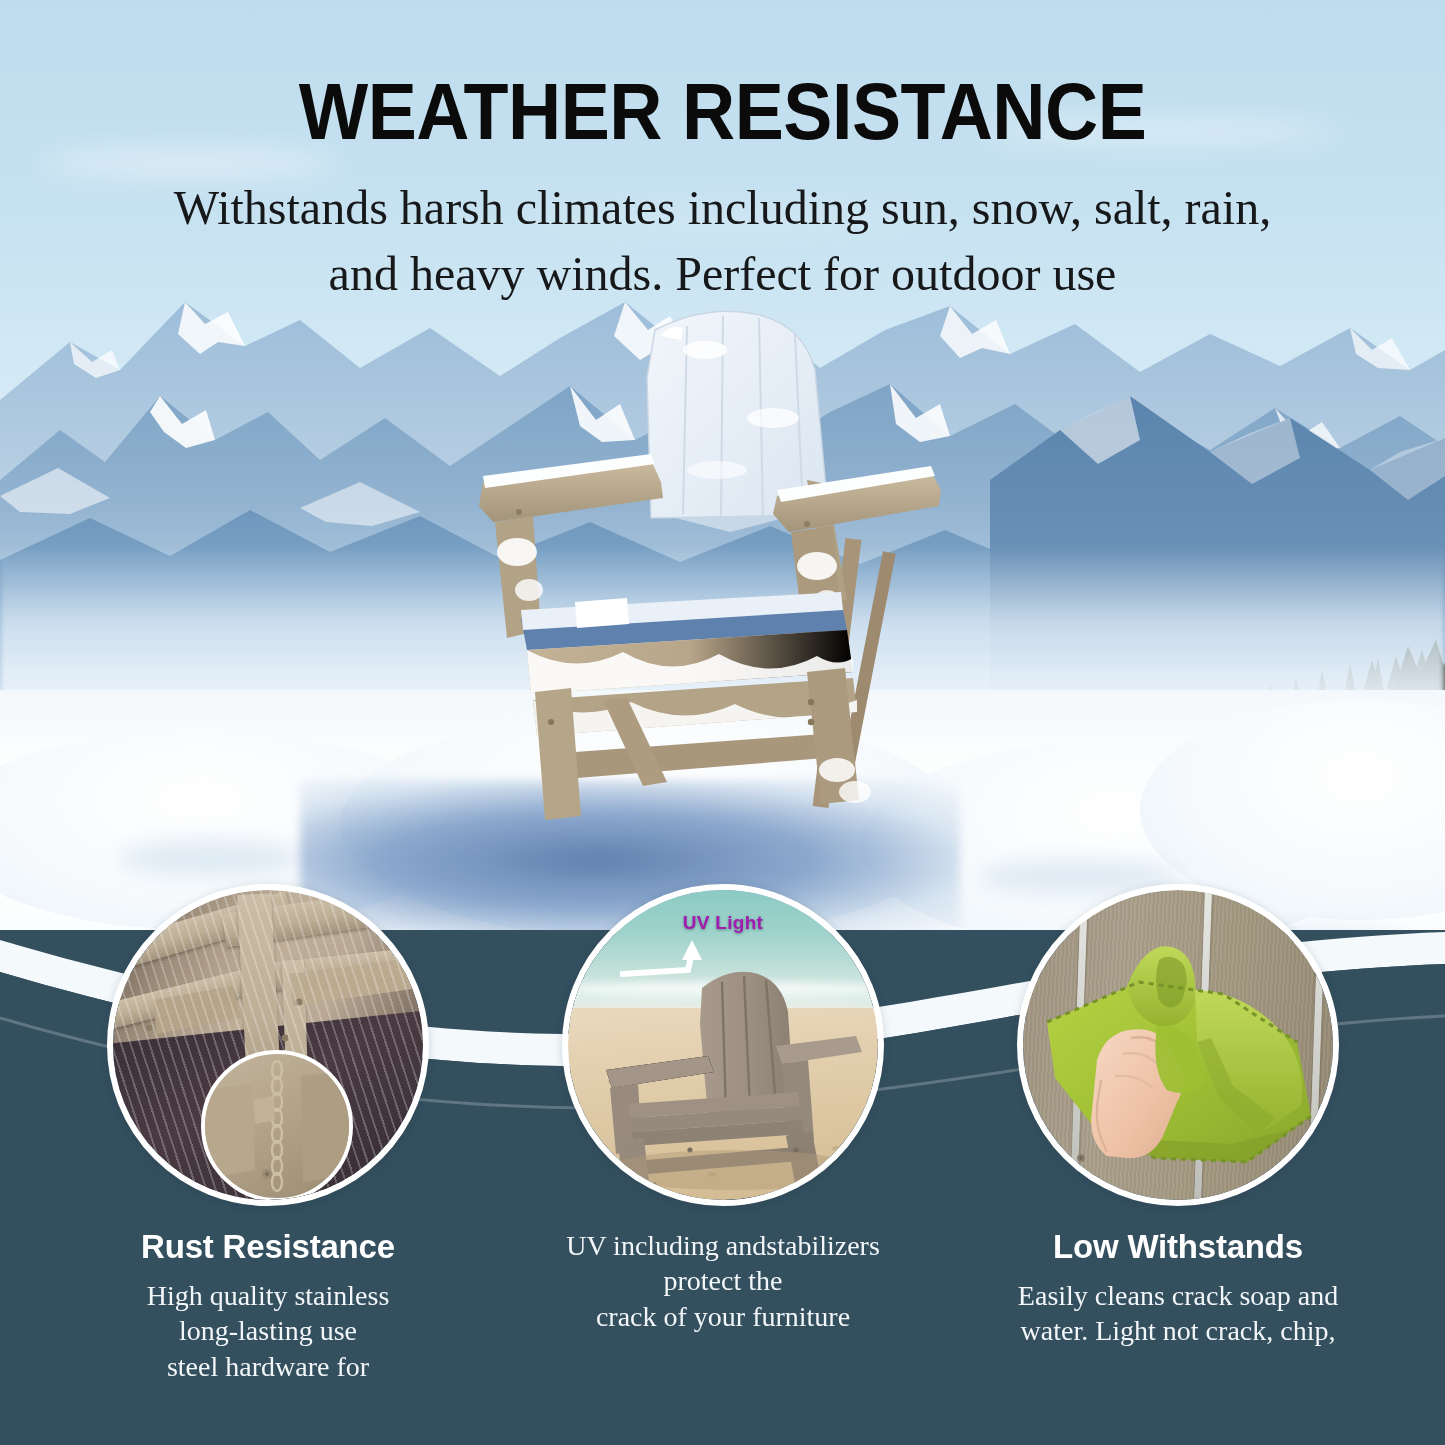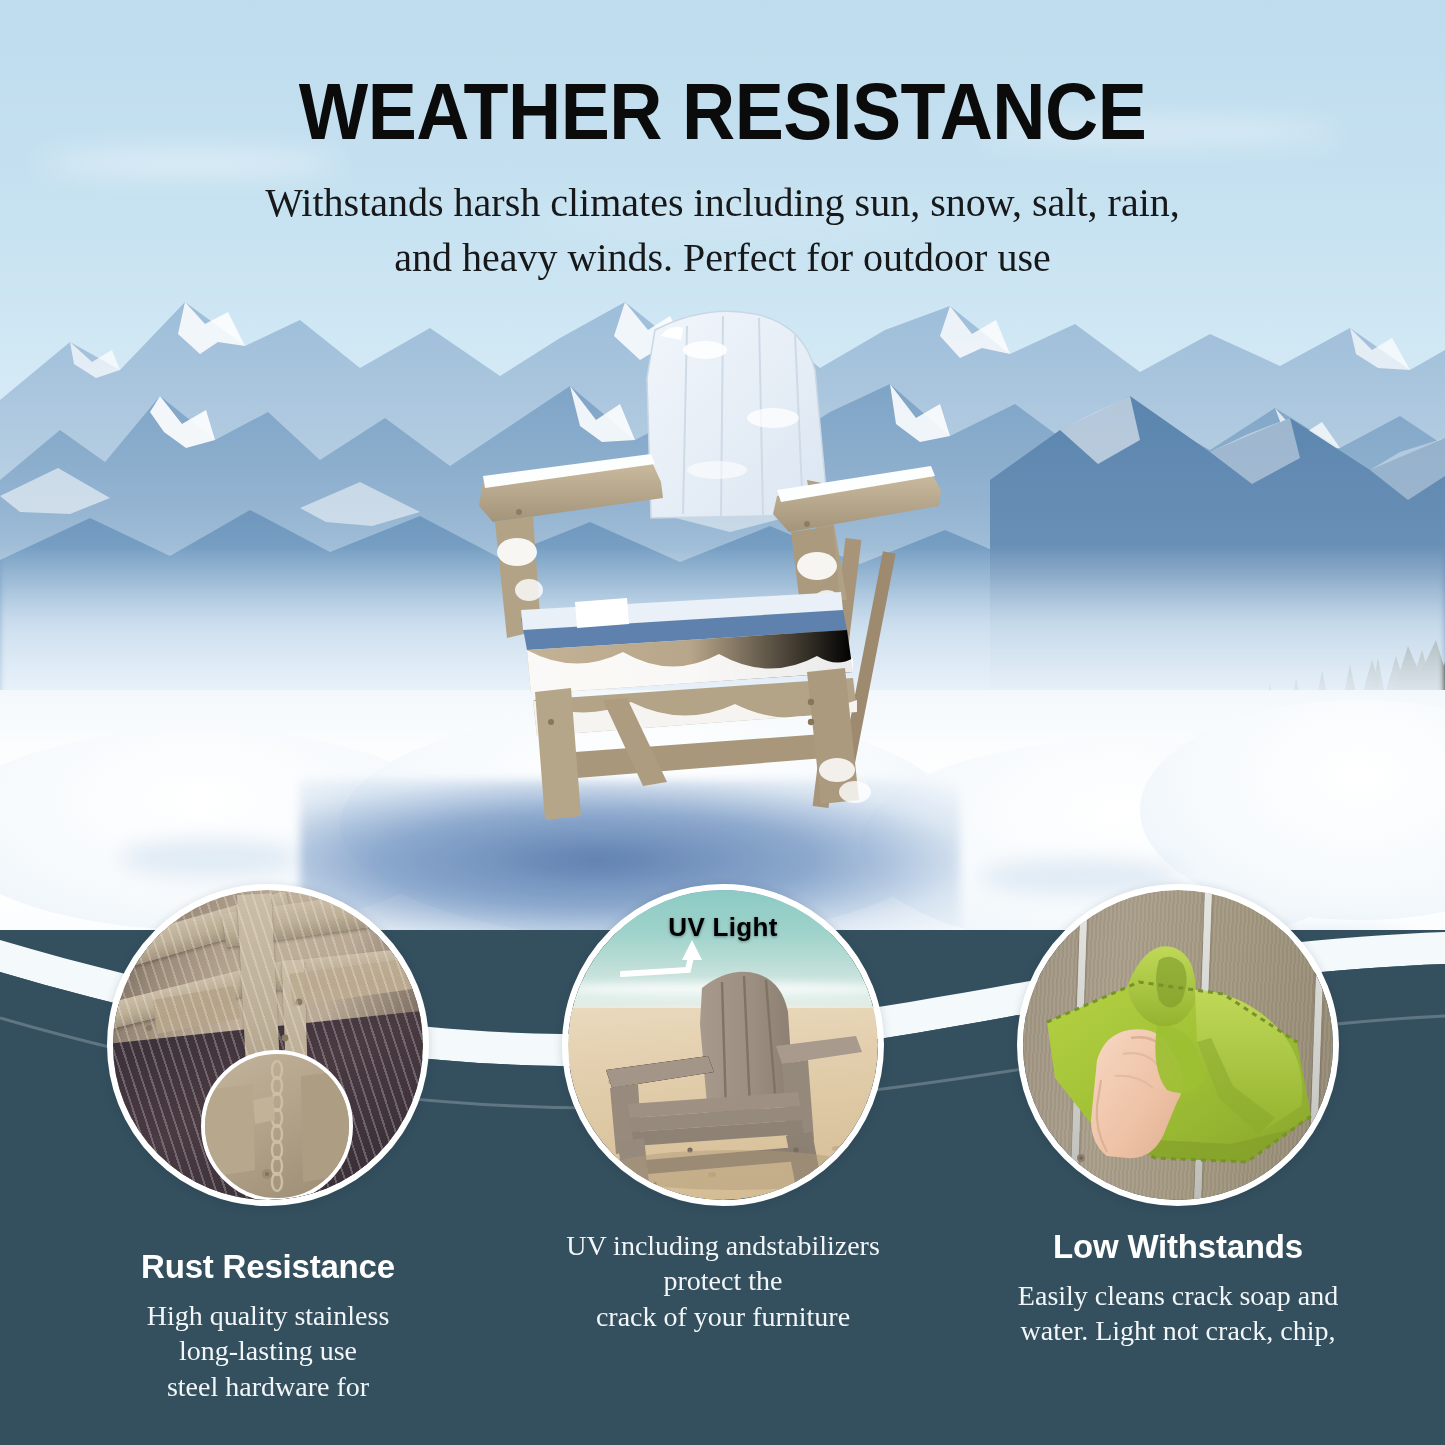--- a/index.html
+++ b/index.html
@@ -74,21 +74,21 @@
     font-size:80px;
     line-height:1;
     letter-spacing:-0.5px;
     color:#0b0b0b;
     transform:scaleX(.92);
   }
   .subhead {
     position:absolute; left:0; top:175px; width:1445px;
     text-align:center;
     font-family:"Liberation Serif", serif;
-    font-size:40px;
+    font-size:48px;
     line-height:1.38;
     color:#16181a;
   }
   .subhead span { display:block; }
 
   
   .navy-panel {
     position:absolute; left:0; top:930px; width:1445px; height:515px;
     background:#34505f;
   }
@@ -150,21 +150,21 @@
     background:rgba(255,255,255,.75); filter:blur(4px); border-radius:50%;
   }
   .sand {
     position:absolute; left:0; top:38%; width:100%; height:62%;
     background:linear-gradient(175deg,#e9d9bd 0%,#e3cfae 30%,#dcc6a1 62%,#d2ba92 100%);
   }
   .sand-speck { position:absolute; border-radius:50%; background:rgba(176,150,112,.45); }
   .uv-label {
     position:absolute; left:0; top:22px; width:100%; text-align:center;
     font-family:"Liberation Sans", sans-serif;
-    font-weight:700; font-size:26px; color:#000000;
+    font-weight:700; font-size:19px; color:#a21caf;
     letter-spacing:.3px;
     text-shadow:0 1px 3px rgba(40,70,80,.55);
     z-index:4;
   }
   .uv-arrow { position:absolute; left:52px; top:44px; width:130px; height:58px; z-index:4; }
 
   
   .deck-bg {
     position:absolute; inset:0;
     background:linear-gradient(100deg,#9e937f 0%,#a99e8a 30%,#a2977f 62%,#938873 100%);
@@ -177,21 +177,21 @@
   .deck-grain {
     position:absolute; inset:0;
     background:repeating-linear-gradient(93deg,
       rgba(255,255,255,.05) 0px, rgba(255,255,255,.05) 2px,
       rgba(90,80,65,.06) 2px, rgba(90,80,65,.06) 4px);
   }
   .cloth { position:absolute; left:12px; top:40px; width:290px; height:235px; }
 
   
   .feature-text { position:absolute; width:430px; text-align:center; }
-  .f1 { left:53px; top:1228px;margin-top:20px; }
+  .f1 { left:53px; top:1228px; }
   .f2 { left:508px; top:1228px; }
   .f3 { left:963px; top:1228px; }
   .feature-title {
     font-family:"Liberation Sans", sans-serif;
     font-weight:700; font-size:33px; color:#ffffff;
     letter-spacing:-.2px; margin-bottom:12px;
   }
   .feature-desc {
     font-family:"Liberation Serif", serif;
     font-size:28px; line-height:1.26; color:#f2f6f8;

